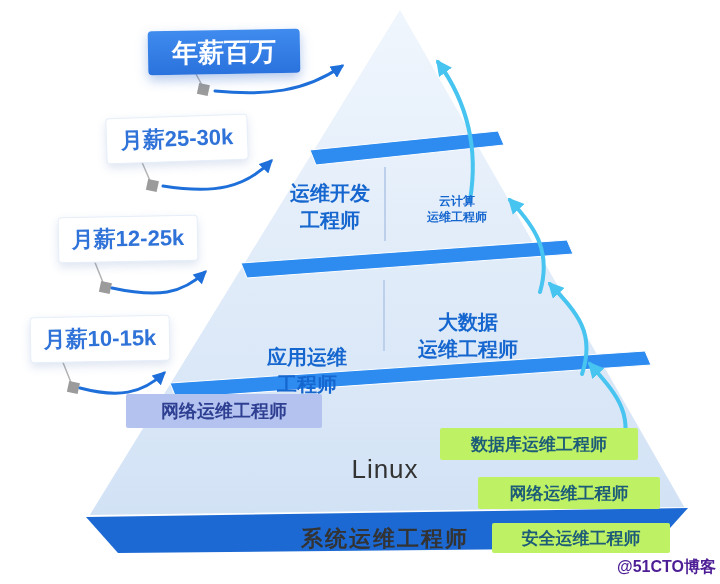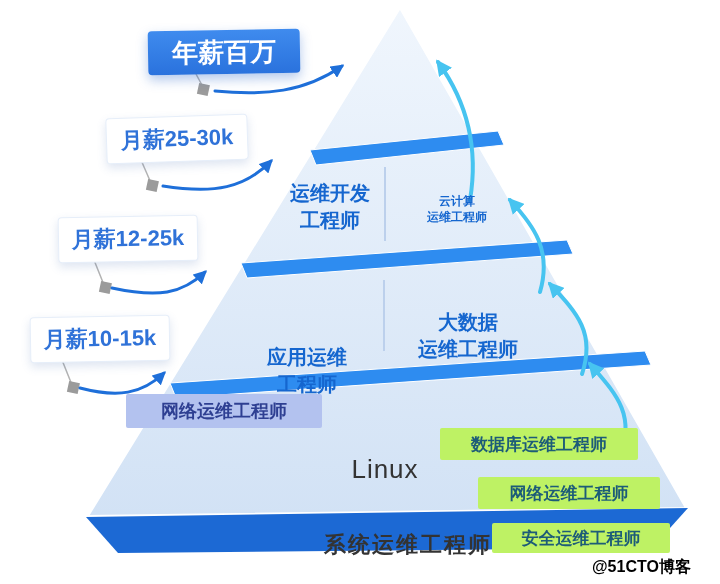--- a/index.html
+++ b/index.html
@@ -14,21 +14,21 @@
     position:absolute;z-index:3;text-align:center;white-space:pre-line;
     color:#1566cf;font-weight:bold;line-height:1.35;
   }
   .t1{left:325px;top:80px;width:130px;font-size:19px;}
   .t2l{left:268px;top:180px;width:124px;font-size:20px;}
   .t2r{left:390px;top:193px;width:134px;font-size:12px;}
   .t3l{left:244px;top:296px;width:126px;font-size:20px;margin-top:48px;}
   .t3r{left:394px;top:309px;width:148px;font-size:20px;}
   .t4{left:278px;top:430px;width:214px;color:#333333;}
   .t4 .l1{font-size:26px;font-weight:normal;display:block;letter-spacing:1px;}
-  .t4 .l2{font-size:22px;font-weight:bold;display:block;margin-top:22px;letter-spacing:2px;text-align:right;}
+  .t4 .l2{font-size:22px;font-weight:bold;display:block;margin-top:16px;letter-spacing:2px;}
 
   
   .sal{
     position:absolute;z-index:4;display:flex;align-items:center;justify-content:center;
     font-weight:bold;border-radius:4px;
   }
   .sal-1{
     left:148px;top:30px;width:152px;height:44px;font-size:26px;color:#ffffff;
     background:linear-gradient(180deg,#3f8bee,#2a72dd);
     box-shadow:0 5px 12px rgba(40,100,200,.35);transform:rotate(-1deg);
@@ -49,21 +49,21 @@
   .role-left{background:#b9c7f1;color:#2e3f92;font-size:18px;}
   .role-right{background:#bef264;color:#1d5c78;font-size:17px;}
   .rl-1{left:126px;top:394px;width:196px;height:34px;background:#b3c2ef;}
   .rl-2{left:100px;top:444px;width:190px;height:34px;background:#c7d0f4;}
   .rr-1{left:440px;top:428px;width:198px;height:32px;}
   .rr-2{left:478px;top:477px;width:182px;height:32px;}
   .rr-3{left:492px;top:523px;width:178px;height:30px;}
 
   .watermark{
     position:absolute;z-index:5;left:592px;top:557px;width:124px;
-    color:#000000;font-weight:bold;font-size:16px;text-align:left;
+    color:#4c1d95;font-weight:bold;font-size:16px;text-align:right;
   }
 </style>
 </head>
 <body>
 
 <div class="stage">
 
   <svg width="720" height="584" viewBox="0 0 720 584">
     <defs>
       <linearGradient id="pyrGrad" x1="0" y1="0" x2="0" y2="1">

